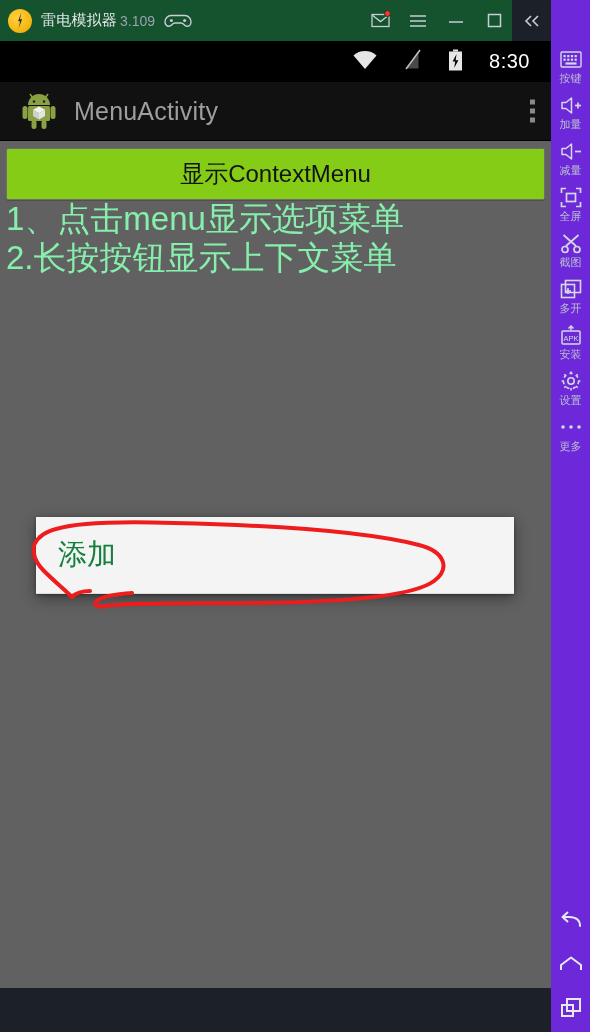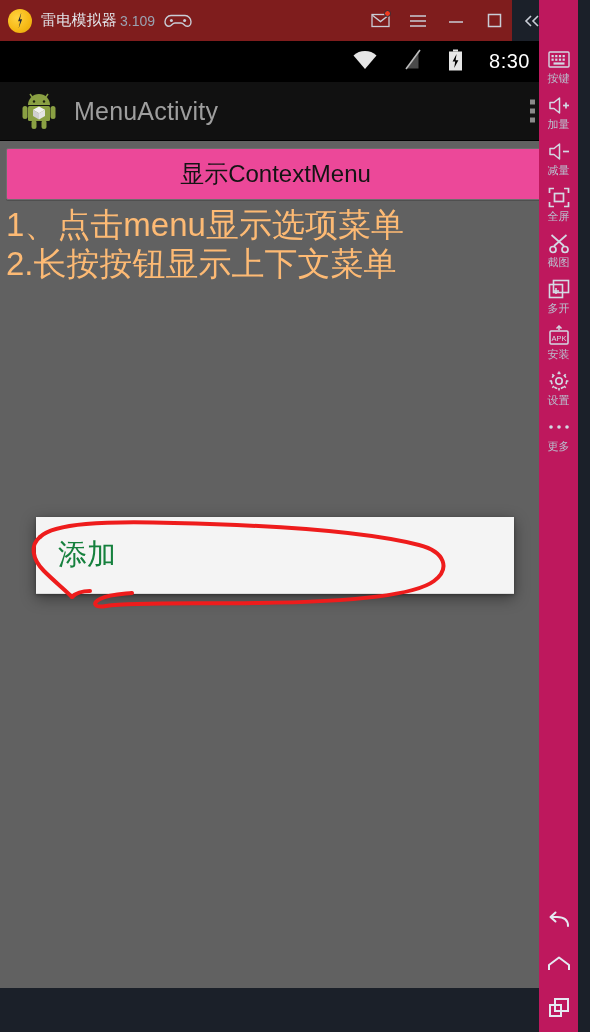--- a/index.html
+++ b/index.html
@@ -12,21 +12,21 @@
   #app {
     position: relative;
     width: 590px; height: 1032px;
     background: #1b2029;
   }
 
   
   .titlebar {
     position: absolute; left: 0; top: 0;
     width: 551px; height: 41px;
-    background: #7f1d1d;
+    background: #14532d;
     display: flex; align-items: center;
     color: #c9cdd6;
   }
   .tb-logo {
     width: 24px; height: 24px; margin-left: 8px;
     border-radius: 50%;
     background: radial-gradient(circle at 38% 36%, #ffd23f 0%, #f6b916 58%, #e0a408 100%);
     position: relative; flex: none;
   }
   .tb-logo::after {
@@ -92,33 +92,32 @@
   }
   .overflow {
     position: absolute; right: 16px; top: 50%; transform: translateY(-50%);
     display: flex; flex-direction: column; gap: 4px;
   }
   .overflow i { display: block; width: 5px; height: 5px; background: #8a8a8a; }
 
   .content { position: relative; padding: 7px 6px 0 6px; }
   .ctx-button {
     width: 100%; height: 52px;
-    background: #ec4899;
+    background: #84cc16;
     border: 1px solid #6e6e6e;
     border-radius: 2px;
     color: #141414; font-size: 24px;
     font-family: "Liberation Sans", "DejaVu Sans", sans-serif;
     display: flex; align-items: center; justify-content: center;
     box-shadow: 0 1px 0 rgba(0,0,0,.18);
   }
   .hint {
-    color: #fdba74;
+    color: #86efac;
     font-size: 33px;
     line-height: 1.18;
-    margin-top: 6px;
     white-space: nowrap;
   }
   .hint .l1 { letter-spacing: 0px; }
 
   
   .ctxmenu {
     position: absolute;
     left: 36px; top: 476px;
     width: 478px;
     background: #f4f4f4;
@@ -134,23 +133,23 @@
   .ctx-sep { height: 1px; background: #dcdcdc; margin: 0; }
 
   .annotation {
     position: absolute; left: 14px; top: 466px;
     width: 460px; height: 110px;
     pointer-events: none;
   }
 
   
   .sidebar {
-    position: absolute; right: 12px; top: 0;
+    position: absolute; right: 0; top: 0;
     width: 39px; height: 1032px;
-    background: #be185d;
+    background: #6d28d9;
     padding-top: 41px;
   }
   .sb-item {
     width: 39px;
     padding: 6px 0 2px 0;
     display: flex; flex-direction: column; align-items: center;
     color: #c3c9d6;
   }
   .sb-icon { height: 24px; display: flex; align-items: center; justify-content: center; }
   .sb-label { font-size: 11px; color: #b9c0cf; margin-top: 1px; line-height: 13px; }

